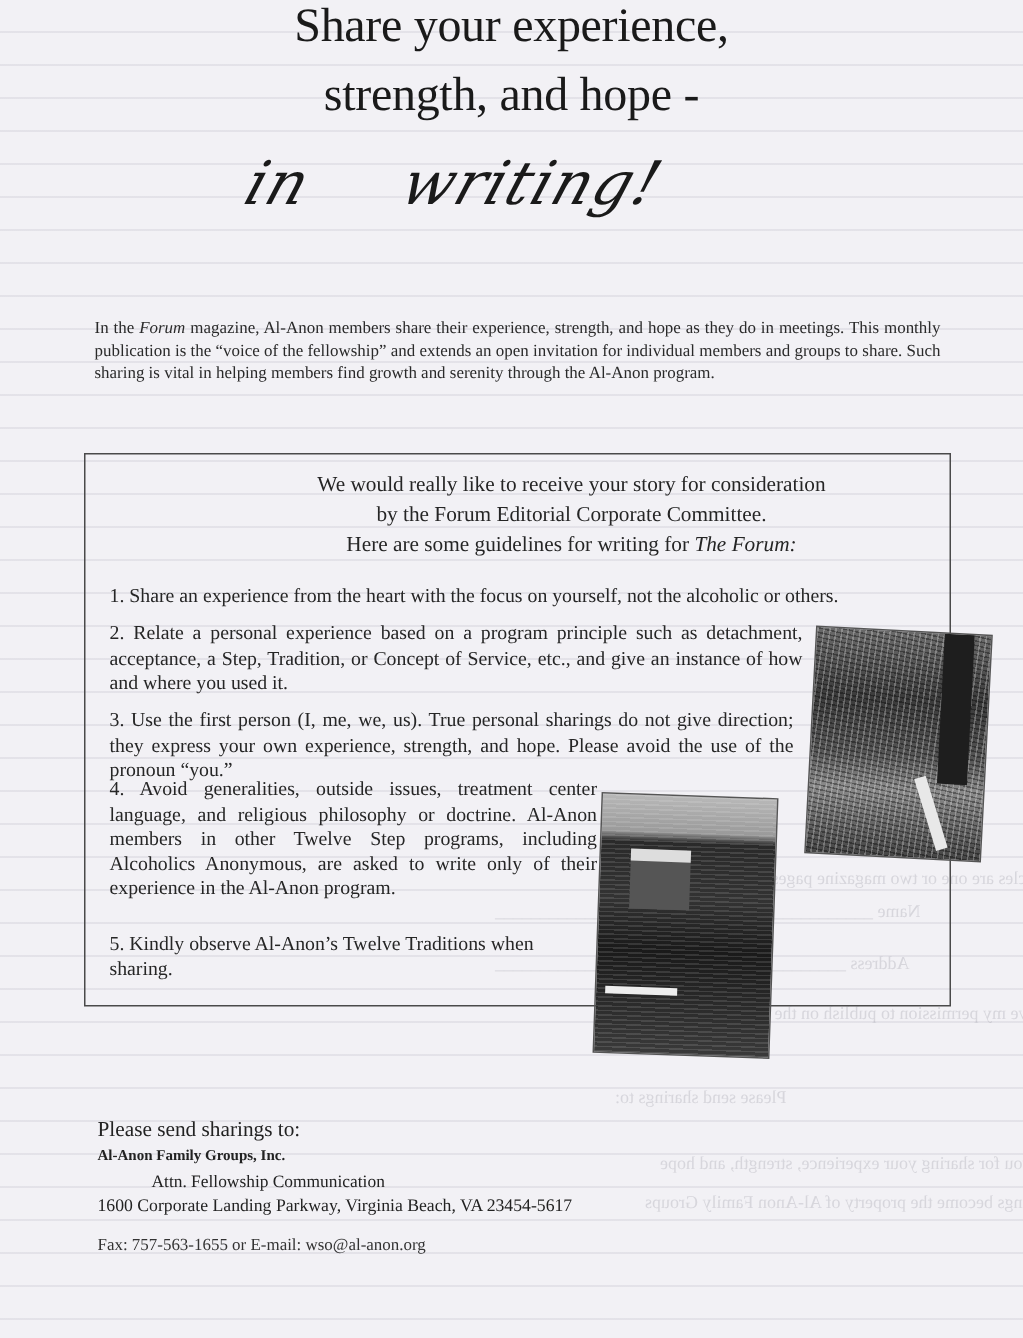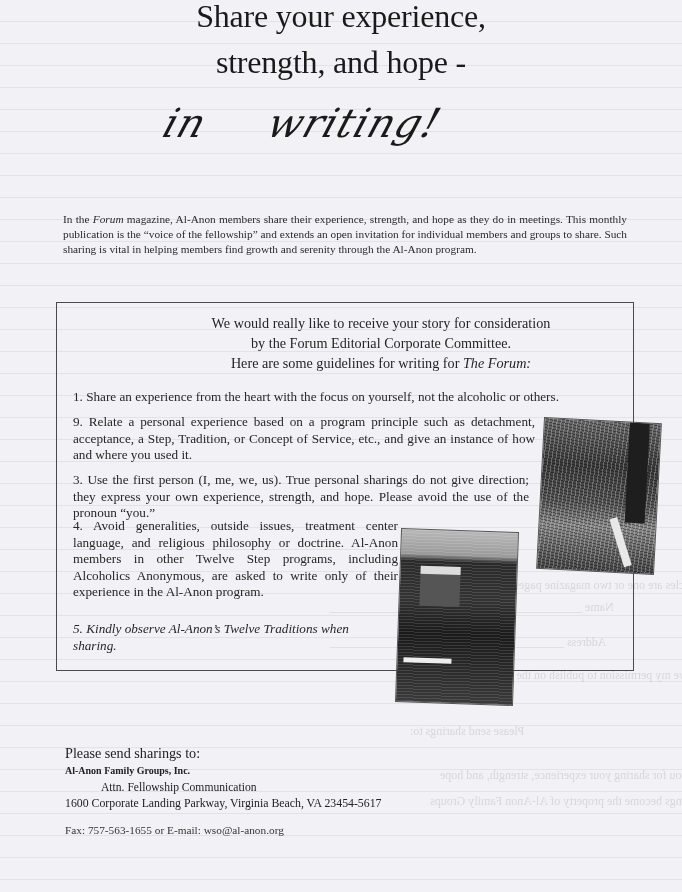--- a/index.html
+++ b/index.html
@@ -109,24 +109,24 @@
 </div>
 
 <div class="box"></div>
 <div class="box-head">
   <div>We would really like to receive your story for consideration</div>
   <div>by the Forum Editorial Corporate Committee.</div>
   <div><span>Here are some guidelines for writing for </span><i>The Forum:</i></div>
 </div>
 
 <div class="item" style="top:389px;width:530px;text-align:left;">1. Share an experience from the heart with the focus on yourself, not the alcoholic or others.</div>
-<div class="item" style="top:414px;width:462px;">9. Relate a personal experience based on a program principle such as detachment, acceptance, a Step, Tradition, or Concept of Service, etc., and give an instance of how and where you used it.</div>
+<div class="item" style="top:414px;width:462px;">2. Relate a personal experience based on a program principle such as detachment, acceptance, a Step, Tradition, or Concept of Service, etc., and give an instance of how and where you used it.</div>
 <div class="item" style="top:472px;width:456px;">3. Use the first person (I, me, we, us).  True personal sharings do not give direction; they express your own experience, strength, and hope.  Please avoid the use of the pronoun “you.”</div>
 <div class="item" style="top:518px;width:325px;">4. Avoid generalities, outside issues, treatment center language, and religious philosophy or doctrine.  Al-Anon members in other Twelve Step programs, including Alcoholics Anonymous, are asked to write only of their experience in the Al-Anon program.</div>
-<div class="item" style="top:621px;width:310px;text-align:left;font-style:italic;">5. Kindly observe Al-Anon’s Twelve Traditions when sharing.</div>
+<div class="item" style="top:621px;width:310px;text-align:left;">5. Kindly observe Al-Anon’s Twelve Traditions when sharing.</div>
 
 <div class="photo photo1">
   <div class="post"></div>
   <div class="rail"></div>
 </div>
 <div class="photo photo2">
   <div class="barn"></div>
   <div class="dock"></div>
 </div>
 

